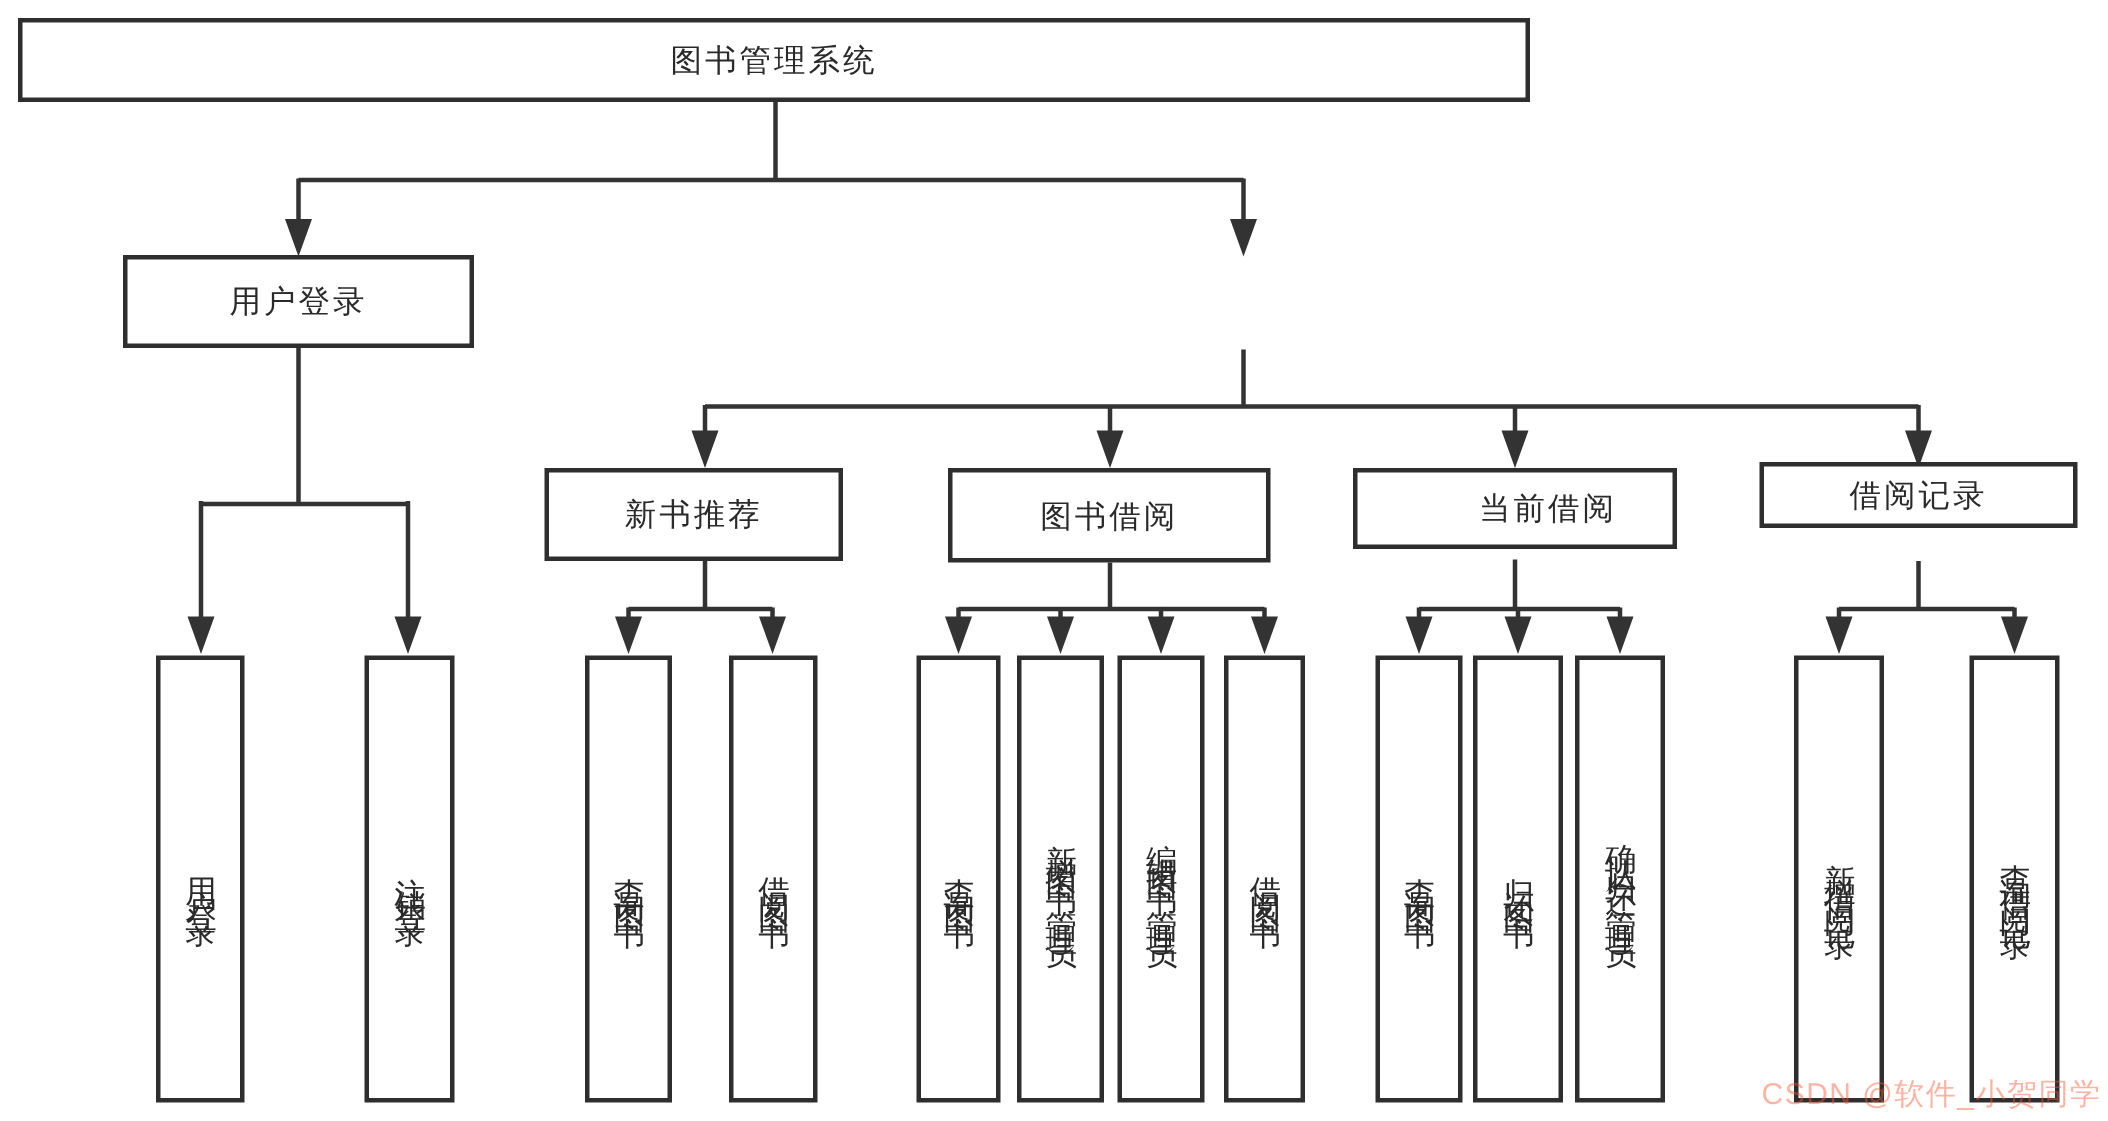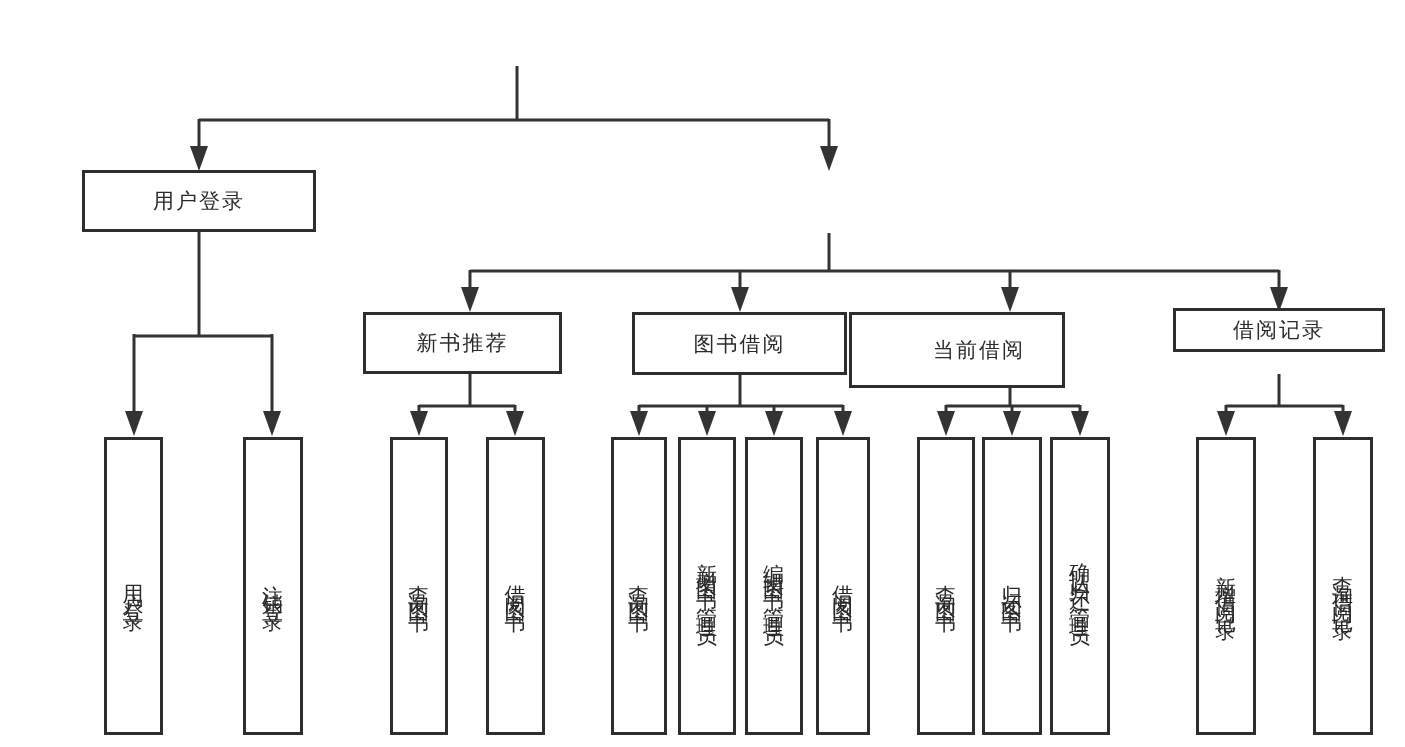--- a/index.html
+++ b/index.html
@@ -131,32 +131,35 @@
 
       <polygon points="937,411 955,411 946,436"></polygon>
       <polygon points="1003,411 1021,411 1012,436"></polygon>
       <polygon points="1071,411 1089,411 1080,436"></polygon>
 
       <polygon points="1217,411 1235,411 1226,436"></polygon>
       <polygon points="1334,411 1352,411 1343,436"></polygon>
     </g>
   </svg>
 
+  <div class="hbox" style="left:12px; top:12px; width:1008px; height:56px;">
+    <span class="label">图书管理系统</span>
+  </div>
 
   <div class="hbox" style="left:82px; top:170px; width:234px; height:62px;">
     <span class="label">用户登录</span>
   </div>
 
   <div class="hbox" style="left:363px; top:312px; width:199px; height:62px;">
     <span class="label">新书推荐</span>
   </div>
   <div class="hbox" style="left:632px; top:312px; width:215px; height:63px;">
     <span class="label">图书借阅</span>
   </div>
-  <div class="hbox" style="left:849px; top:312px; width:216px; height:76px;padding-left:44px;">
+  <div class="hbox" style="left:902px; top:312px; width:216px; height:54px;padding-left:44px;">
     <span class="label">当前借阅</span>
   </div>
   <div class="hbox" style="left:1173px; top:308px; width:212px; height:44px;text-align:center;">
     <span class="label">借阅记录</span>
   </div>
 
   <div class="vbox" style="left:104px; width:59px;">
     <span class="label">用户登录</span>
   </div>
   <div class="vbox" style="left:243px; width:60px;">
@@ -193,14 +196,15 @@
     <span class="label">确认归还（管理员）</span>
   </div>
 
   <div class="vbox" style="left:1196px; width:60px;">
     <span class="label">新增借阅记录</span>
   </div>
   <div class="vbox" style="left:1313px; width:60px;">
     <span class="label">查询借阅记录</span>
   </div>
 
+  <div id="watermark">CSDN @软件_小贺同学</div>
 
 </div>
 
 </body></html>

